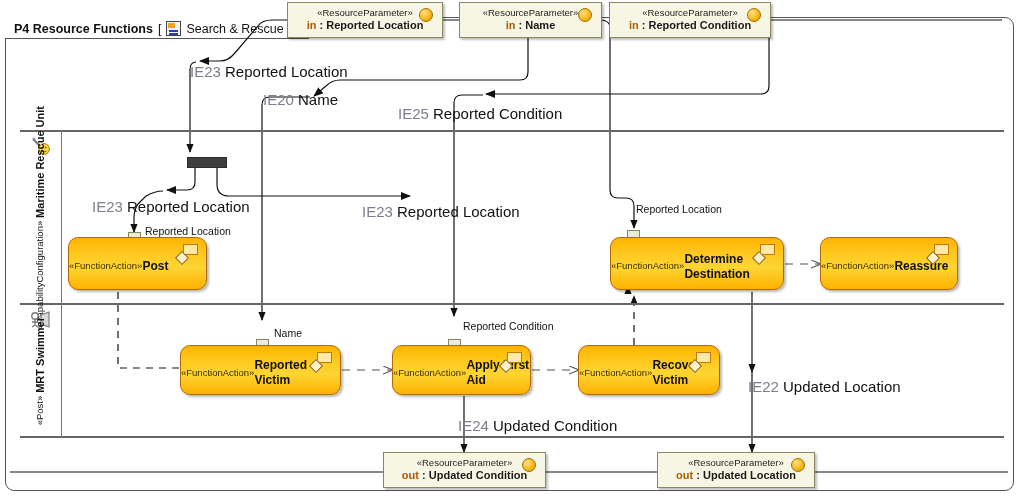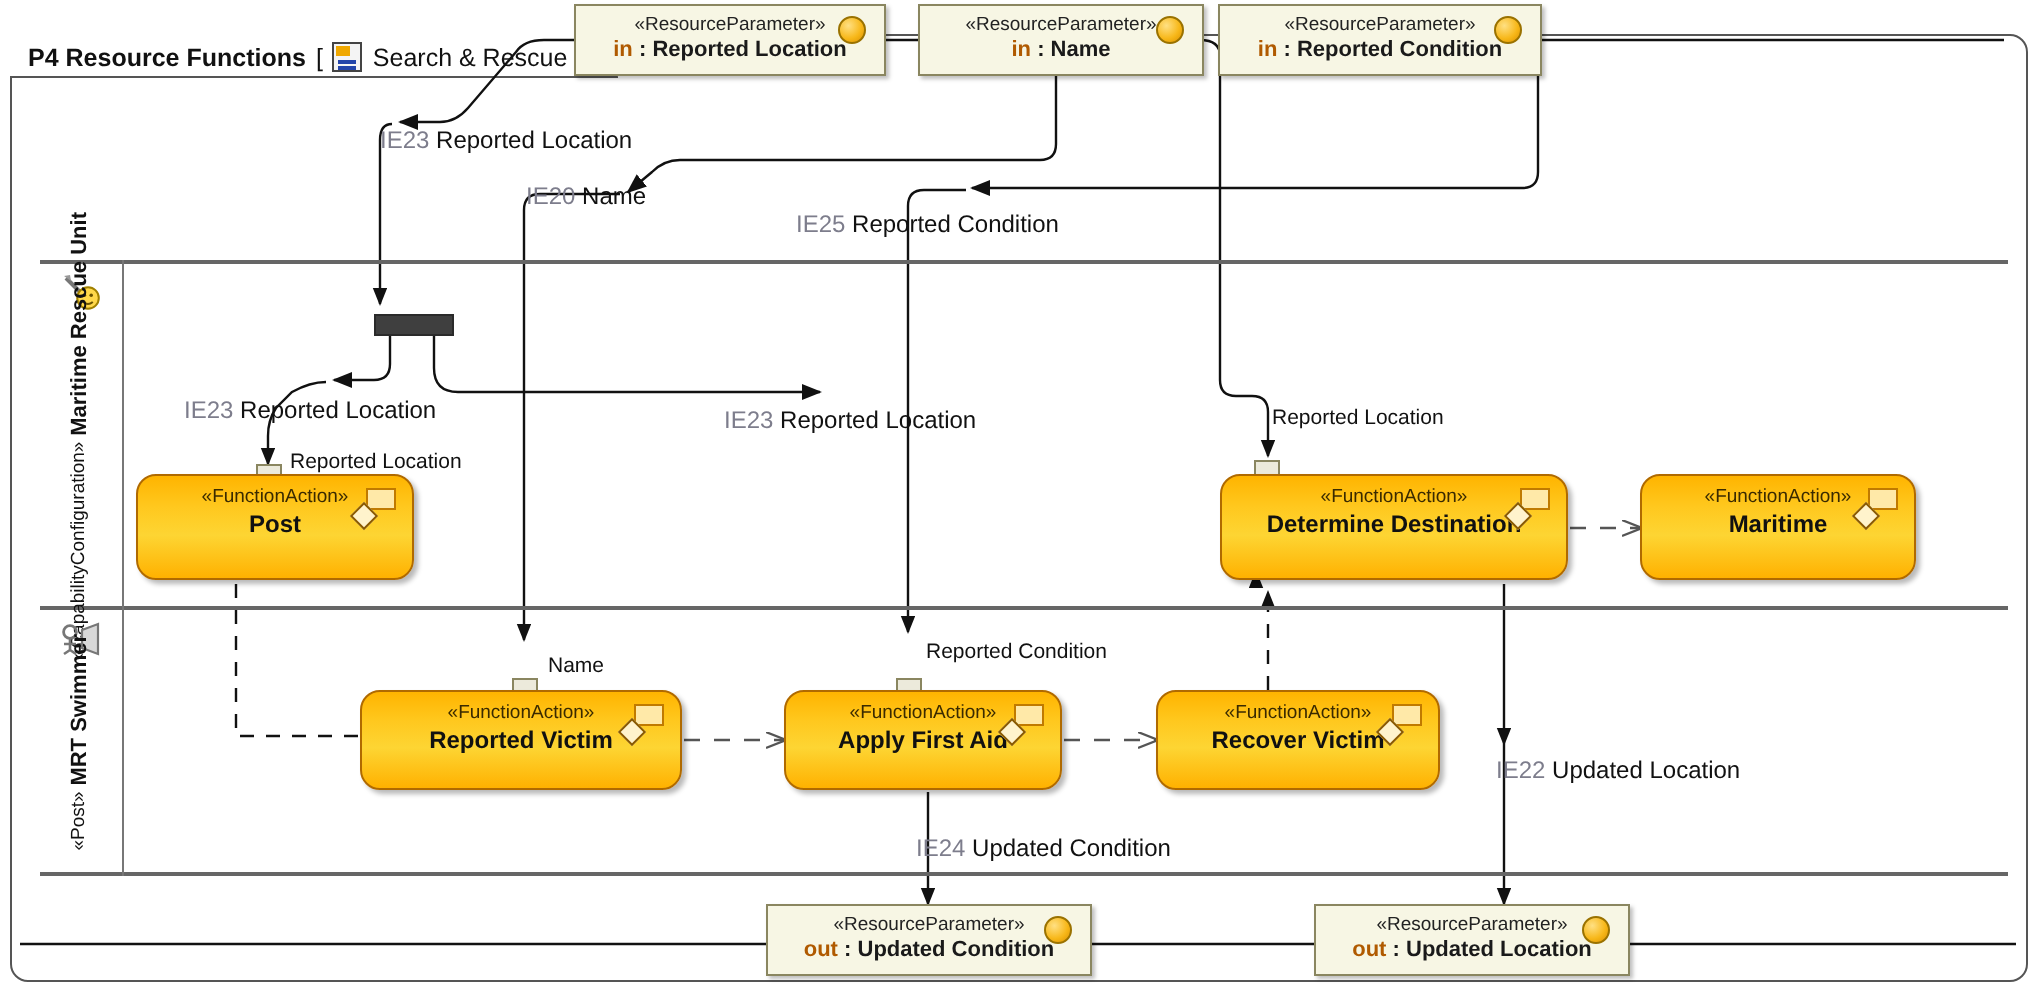--- a/index.html
+++ b/index.html
@@ -48,35 +48,35 @@
   .rp .nm .dir{color:#b05a00;}
   .rp .ball{position:absolute;right:9px;top:5px;width:12px;height:12px;border-radius:50%;
       background:radial-gradient(circle at 35% 32%, #ffe083 0%, #f7b718 58%, #d98f00 100%);
       border:1px solid #9a7200;}
 
   
   .fa{position:absolute;box-sizing:border-box;border-radius:10px;
       border:1.2px solid #b06a00;
       background:linear-gradient(180deg,#ffb400 0%,#ffc81e 30%,#fdd533 58%,#ffb100 100%);
       box-shadow:2px 2px 2.5px rgba(0,0,0,.28);
-      display:flex;flex-direction:column;align-items:center;padding-top:5px;}
+      display:flex;flex-direction:row;align-items:center;padding-top:5px;}
   .fa .stereo{font-size:9.5px;color:#3a2a00;line-height:1.2;}
   .fa .nm{font-size:12px;font-weight:bold;color:#111;line-height:1.25;margin-top:1px;}
   .fa .rect-ic{position:absolute;right:8px;top:6px;width:13px;height:9px;
       border:1.3px solid #c07a00;background:#ffe9a8;}
   .fa .diam-ic{position:absolute;right:19px;top:15px;width:8px;height:8px;
       border:1.2px solid #8a5a00;background:#fff3cc;transform:rotate(45deg);}
 
   
   .pin{position:absolute;width:13px;height:13px;box-sizing:border-box;
        background:#eceadb;border:1.1px solid #8a8660;}
   .pinlbl{position:absolute;font-size:10.5px;color:#111;white-space:nowrap;}
 
   
-  .elbl{position:absolute;font-size:12px;white-space:nowrap;color:#111;}
+  .elbl{position:absolute;font-size:15px;white-space:nowrap;color:#111;}
   .elbl .ie{color:#7d7d8c;}
 
   .fork{position:absolute;background:#3f3f3f;border:1px solid #2a2a2a;}
 </style>
 </head>
 <body>
 
 <div id="canvas">
 
   <div class="frame"></div>
@@ -265,21 +265,21 @@
     <span class="rect-ic"></span>
     <span class="diam-ic"></span>
     <div class="stereo">«FunctionAction»</div>
     <div class="nm">Determine Destination</div>
   </div>
 
   <div class="fa" style="left:820px;top:237px;width:138px;height:53px;">
     <span class="rect-ic"></span>
     <span class="diam-ic"></span>
     <div class="stereo">«FunctionAction»</div>
-    <div class="nm">Maritime</div>
+    <div class="nm">Reassure</div>
   </div>
 
   <div class="fa" style="left:180px;top:345px;width:161px;height:50px;">
     <span class="rect-ic"></span>
     <span class="diam-ic"></span>
     <div class="stereo">«FunctionAction»</div>
     <div class="nm">Reported Victim</div>
   </div>
 
   <div class="fa" style="left:392px;top:345px;width:139px;height:50px;">

